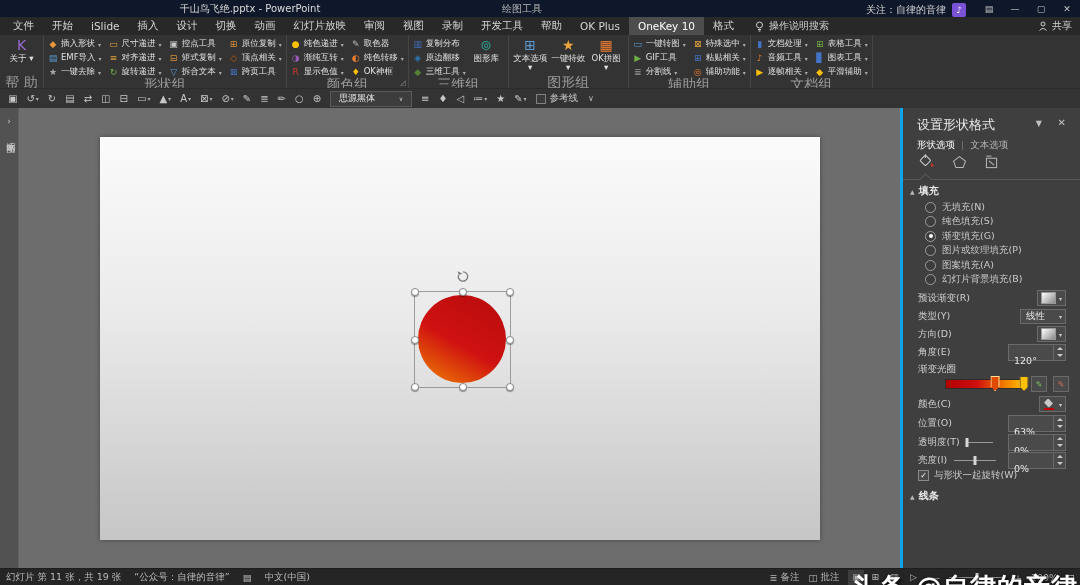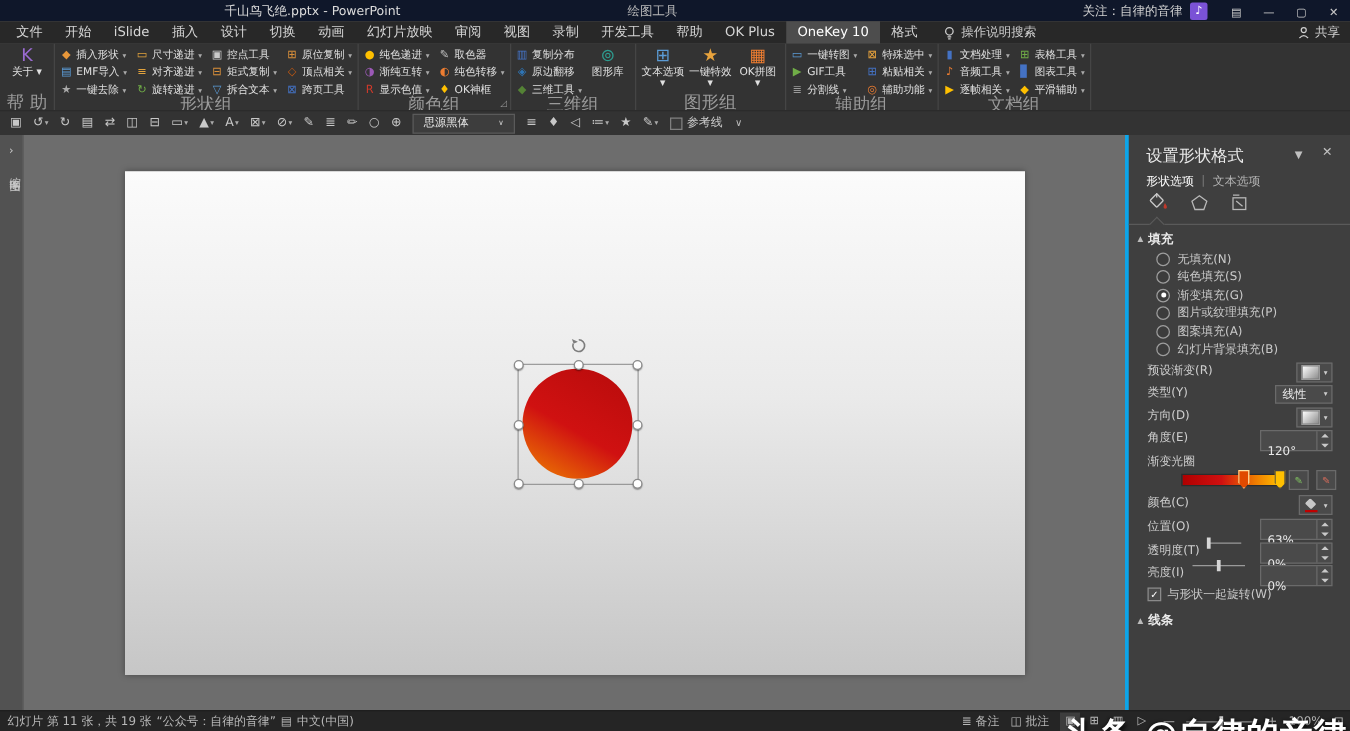--- a/index.html
+++ b/index.html
@@ -4,21 +4,21 @@
 <style>
   html,body{margin:0;padding:0;}
   body{width:1080px;height:585px;overflow:hidden;background:#6d6d6d;
        font-family:"DejaVu Sans","Liberation Sans",sans-serif;}
   .app{position:relative;width:1080px;height:585px;}
 
   
   .titlebar{position:absolute;left:0;top:0;width:1080px;height:17px;background:#0f172a;color:#d4d4d4;}
   .tb-title{position:absolute;left:250px;top:2px;transform:translateX(-50%);font-size:10px;color:#dcdcdc;white-space:nowrap;}
   .tb-context{position:absolute;left:502px;top:2px;font-size:10px;color:#b9b9b9;white-space:nowrap;}
-  .tb-right{position:absolute;right:0;top:0;height:17px;display:flex;align-items:center;}
+  .tb-right{position:absolute;right:0;top:0;height:17px;display:flex;align-items:flex-end;}
   .tb-follow{font-size:10px;color:#d0d0d0;margin-right:6px;white-space:nowrap;}
   .tb-badge{width:14px;height:14px;border-radius:2px;display:flex;align-items:center;justify-content:center;
             color:#fff;font-size:9px;margin-right:10px;}
   .winbtn{width:26px;height:17px;display:inline-flex;align-items:center;justify-content:center;
           font-size:9px;color:#c6c6c6;}
 
   
   .tabrow{position:absolute;left:0;top:17px;width:1080px;height:18px;background:#282828;display:flex;align-items:center;}
   .tabs{display:flex;height:100%;padding-left:4px;}
   .tab{padding:0 9px;height:100%;display:flex;align-items:center;font-size:10.5px;color:#d6d6d6;white-space:nowrap;}
@@ -79,21 +79,21 @@
   .pdivider{position:absolute;left:0;right:0;top:71px;border-top:1px solid #5a5a5a;}
   .pcaret{position:absolute;left:18px;top:67px;width:8px;height:8px;background:#3f3f3f;
           border-left:1px solid #5a5a5a;border-top:1px solid #5a5a5a;transform:rotate(45deg);}
   .section-h{position:absolute;left:7px;font-size:10px;font-weight:bold;color:#eaeaea;display:flex;align-items:center;gap:4px;}
   .section-h .tri{font-size:6px;color:#bbbbbb;}
   .optlist{position:absolute;left:22px;right:4px;}
   .opt{height:14.5px;display:flex;align-items:center;gap:6px;font-size:9.5px;color:#c9c9c9;white-space:nowrap;}
   .radio{width:9px;height:9px;border:1px solid #9e9e9e;border-radius:50%;background:#3c3c3c;flex:none;
          display:flex;align-items:center;justify-content:center;}
   .radio .dot{width:4px;height:4px;border-radius:50%;background:#ffffff;}
-  .prow{position:absolute;left:15px;right:14px;height:16px;display:flex;}
+  .prow{position:absolute;left:15px;right:14px;height:16px;display:flex;align-items:center;}
   .plab{font-size:9.5px;color:#cfcfcf;white-space:nowrap;}
   .pdrop{margin-left:auto;display:flex;align-items:center;gap:3px;border:1px solid #6a6a6a;background:#4a4a4a;
          height:14px;padding:0 3px;}
   .gswatch{width:13px;height:10px;background:linear-gradient(135deg,#ffffff,#8a8a8a);border:1px solid #999999;}
   .dar{font-size:6px;color:#cccccc;}
   .pselect{margin-left:auto;width:46px;height:15px;border:1px solid #6a6a6a;background:#4a4a4a;display:flex;
            align-items:center;font-size:9.5px;color:#e8e8e8;padding-left:5px;box-sizing:border-box;}
   .pselect .dar{margin-left:auto;margin-right:3px;}
   .pspin{margin-left:auto;width:56px;height:15px;border:1px solid #6a6a6a;background:#4a4a4a;display:flex;align-items:stretch;}
   .pspin .val{flex:1;font-size:9.5px;color:#e8e8e8;display:flex;align-items:center;padding-left:5px;margin-top:16px;}
@@ -110,21 +110,21 @@
   .gstop.selected{box-shadow:0 0 0 1px #ffa94d;border-color:#ffdf9e;}
   .gbtn{width:14px;height:14px;border:1px solid #6a6a6a;background:#4a4a4a;display:flex;align-items:center;
         justify-content:center;font-size:8px;margin-left:6px;}
   .pcheckrow{position:absolute;left:15px;display:flex;align-items:center;gap:5px;font-size:9.5px;color:#c9c9c9;}
   .pcheckbox{width:9px;height:9px;border:1px solid #8a8a8a;background:#4a4a4a;color:#ffffff;font-size:8px;
              line-height:9px;text-align:center;}
 
   
   .status{position:absolute;left:0;bottom:0;width:1080px;height:17px;background:#252525;border-top:1px solid #1e1e1e;
           box-sizing:border-box;display:flex;align-items:center;font-size:9.5px;color:#b9b9b9;}
-  .st-left{display:flex;align-items:center;gap:4px;padding-left:6px;white-space:nowrap;}
+  .st-left{display:flex;align-items:center;gap:13px;padding-left:6px;white-space:nowrap;}
   .st-right{margin-left:auto;display:flex;align-items:center;gap:9px;padding-right:5px;white-space:nowrap;}
   .st-item{display:flex;align-items:center;gap:3px;}
   .viewbtn{width:16px;height:15px;display:flex;align-items:center;justify-content:center;font-size:9px;}
   .viewbtn.active{background:#3d3d3d;}
   .zoomtrack{position:relative;width:56px;height:1px;background:#8a8a8a;}
   .zoomthumb{position:absolute;left:50%;top:-4px;width:3px;height:9px;background:#cfcfcf;transform:translateX(-50%);}
 
   .watermark{position:absolute;right:2px;top:538px;z-index:60;font-size:26px;font-weight:bold;color:#ffffff;
              letter-spacing:1px;white-space:nowrap;
              text-shadow:2px 2px 3px rgba(0,0,0,.65),-1px -1px 2px rgba(0,0,0,.3);margin-top:32px;}

